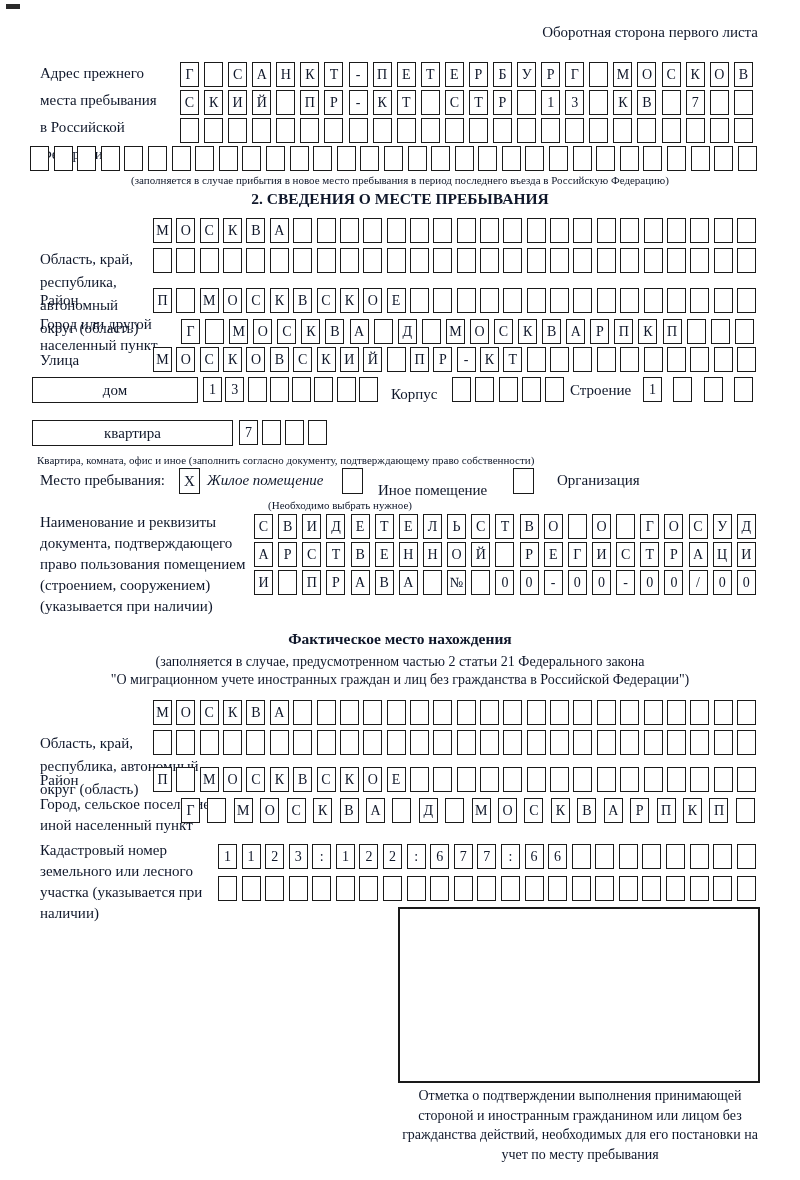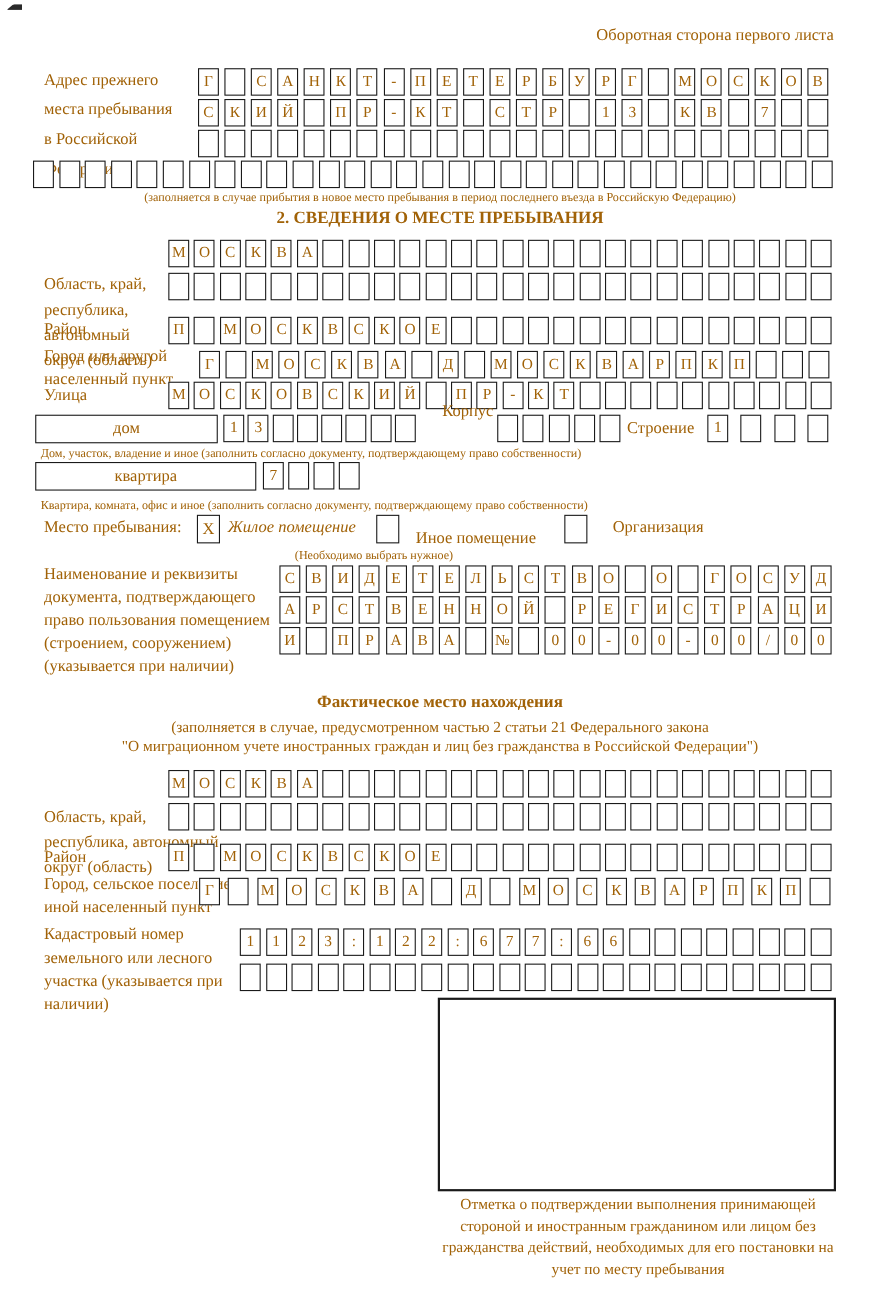--- a/index.html
+++ b/index.html
@@ -1,18 +1,18 @@
 <!DOCTYPE html>
 <html><head>
 <meta charset="utf-8">
 <style>
   html,body{margin:0;padding:0;background:#ffffff;}
   .page{
     position:relative;width:800px;height:1180px;background:#ffffff;
-    font-family:"Liberation Serif","DejaVu Serif",serif;color:#a16207;overflow:hidden;border-radius:26px;
+    font-family:"Liberation Serif","DejaVu Serif",serif;color:#0f172a;overflow:hidden;
   }
   .abs{position:absolute;}
   .lbl{font-size:15px;line-height:21px;}
   .lh23{line-height:23px;margin-top:36px;}
   .lh27{line-height:27px;}
   .caption{font-size:11px;line-height:17px;}
   .note{font-size:14px;line-height:18px;}
   .title{font-size:15.5px;font-weight:bold;text-align:center;}
   .center{left:0;width:800px;text-align:center;}
   .cells{display:flex;justify-content:space-between;}
@@ -307,36 +307,35 @@
   <div class="abs cells" style="left:203px;top:377px;width:175px;">
       <span class="cell">1</span>
       <span class="cell">3</span>
       <span class="cell"></span>
       <span class="cell"></span>
       <span class="cell"></span>
       <span class="cell"></span>
       <span class="cell"></span>
       <span class="cell"></span>
     </div>
-  <div class="abs lbl" style="left:391px;top:364px;margin-left:11px;">Корпус</div>
+  <div class="abs lbl" style="left:391px;top:384px;">Корпус</div>
   <div class="abs cells" style="left:452px;top:377px;width:112px;">
       <span class="cell"></span>
       <span class="cell"></span>
       <span class="cell"></span>
       <span class="cell"></span>
       <span class="cell"></span>
     </div>
   <div class="abs lbl" style="left:570px;top:380px;">Строение</div>
   <div class="abs cells" style="left:643px;top:377px;width:110px;">
       <span class="cell">1</span>
       <span class="cell"></span>
       <span class="cell"></span>
       <span class="cell"></span>
     </div>
-  <div class="abs caption" style="left:37px;top:404px;">Дом, участок, владение и иное (заполнить согласно документу, подтверждающему право собственности)</div>
 
   <div class="abs bigbox" style="left:32px;top:420px;width:201px;">квартира</div>
   <div class="abs cells" style="left:239px;top:420px;width:88px;">
       <span class="cell">7</span>
       <span class="cell"></span>
       <span class="cell"></span>
       <span class="cell"></span>
     </div>
   <div class="abs caption" style="left:37px;top:452px;">Квартира, комната, офис и иное (заполнить согласно документу, подтверждающему право собственности)</div>
 

